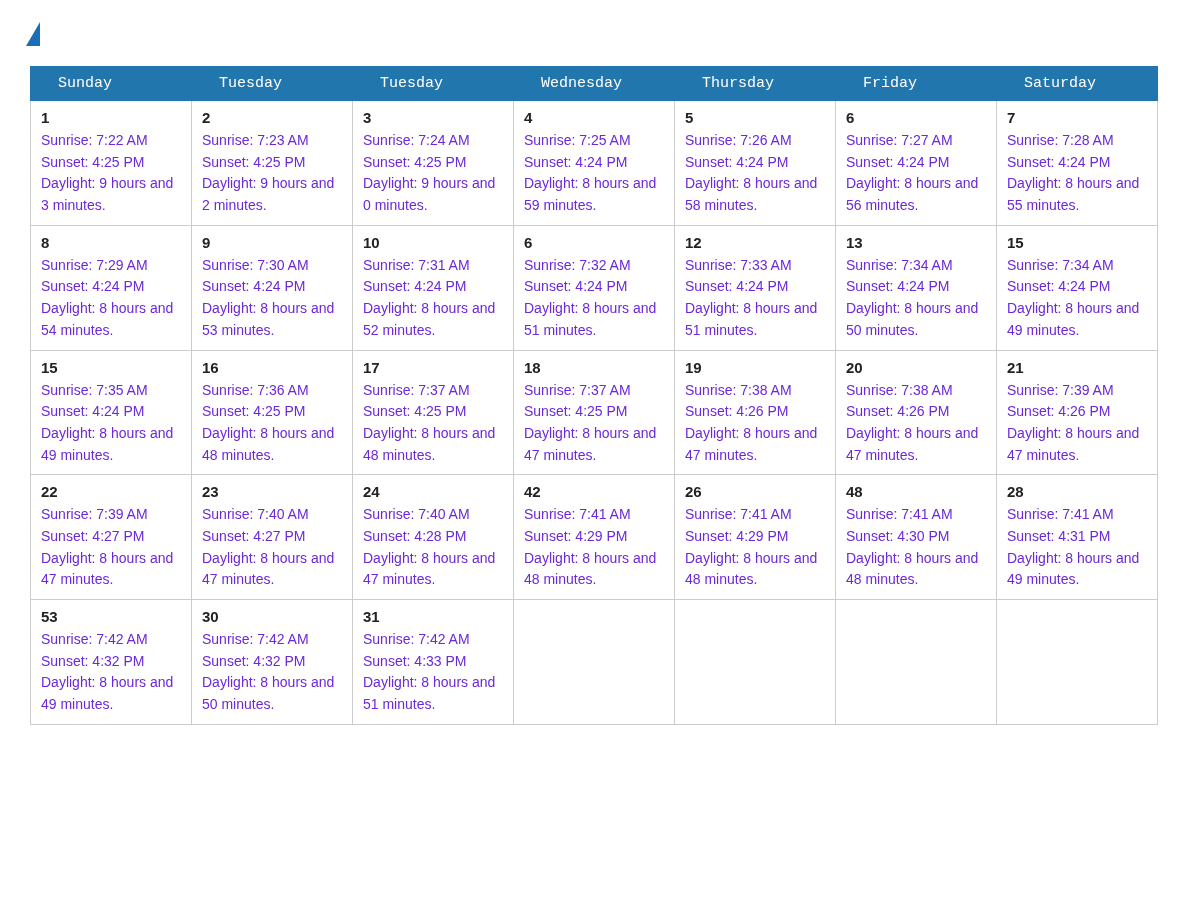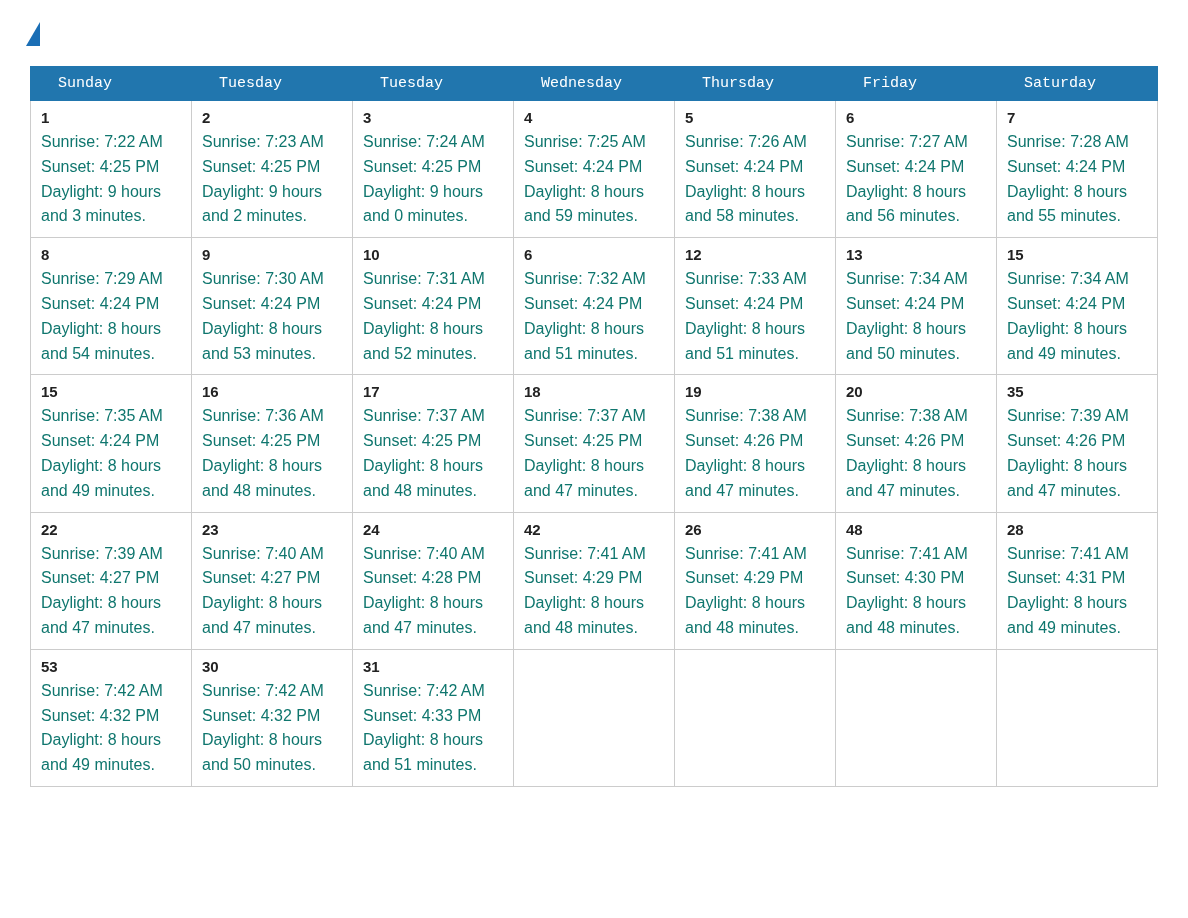--- a/index.html
+++ b/index.html
@@ -89,23 +89,23 @@
     tbody tr:last-child td {
       height: auto;
     }
     .day-number {
       font-size: 15px;
       font-weight: bold;
       display: block;
       margin-bottom: 4px;
     }
     .day-info {
-      font-size: 16px;
+      font-size: 14px;
       line-height: 1.55;
-      color: #0f766e;
+      color: #6d28d9;
     }
     .empty-cell {
       background: #fff;
     }
     
     tbody tr td { background: #fff; }
   </style>
 </head>
 <body>
 
@@ -217,21 +217,21 @@
         </td>
         <td>
           <span class="day-number">19</span>
           <div class="day-info">Sunrise: 7:38 AM<br>Sunset: 4:26 PM<br>Daylight: 8 hours and 47 minutes.</div>
         </td>
         <td>
           <span class="day-number">20</span>
           <div class="day-info">Sunrise: 7:38 AM<br>Sunset: 4:26 PM<br>Daylight: 8 hours and 47 minutes.</div>
         </td>
         <td>
-          <span class="day-number">35</span>
+          <span class="day-number">21</span>
           <div class="day-info">Sunrise: 7:39 AM<br>Sunset: 4:26 PM<br>Daylight: 8 hours and 47 minutes.</div>
         </td>
       </tr>
       <tr>
         <td>
           <span class="day-number">22</span>
           <div class="day-info">Sunrise: 7:39 AM<br>Sunset: 4:27 PM<br>Daylight: 8 hours and 47 minutes.</div>
         </td>
         <td>
           <span class="day-number">23</span>

